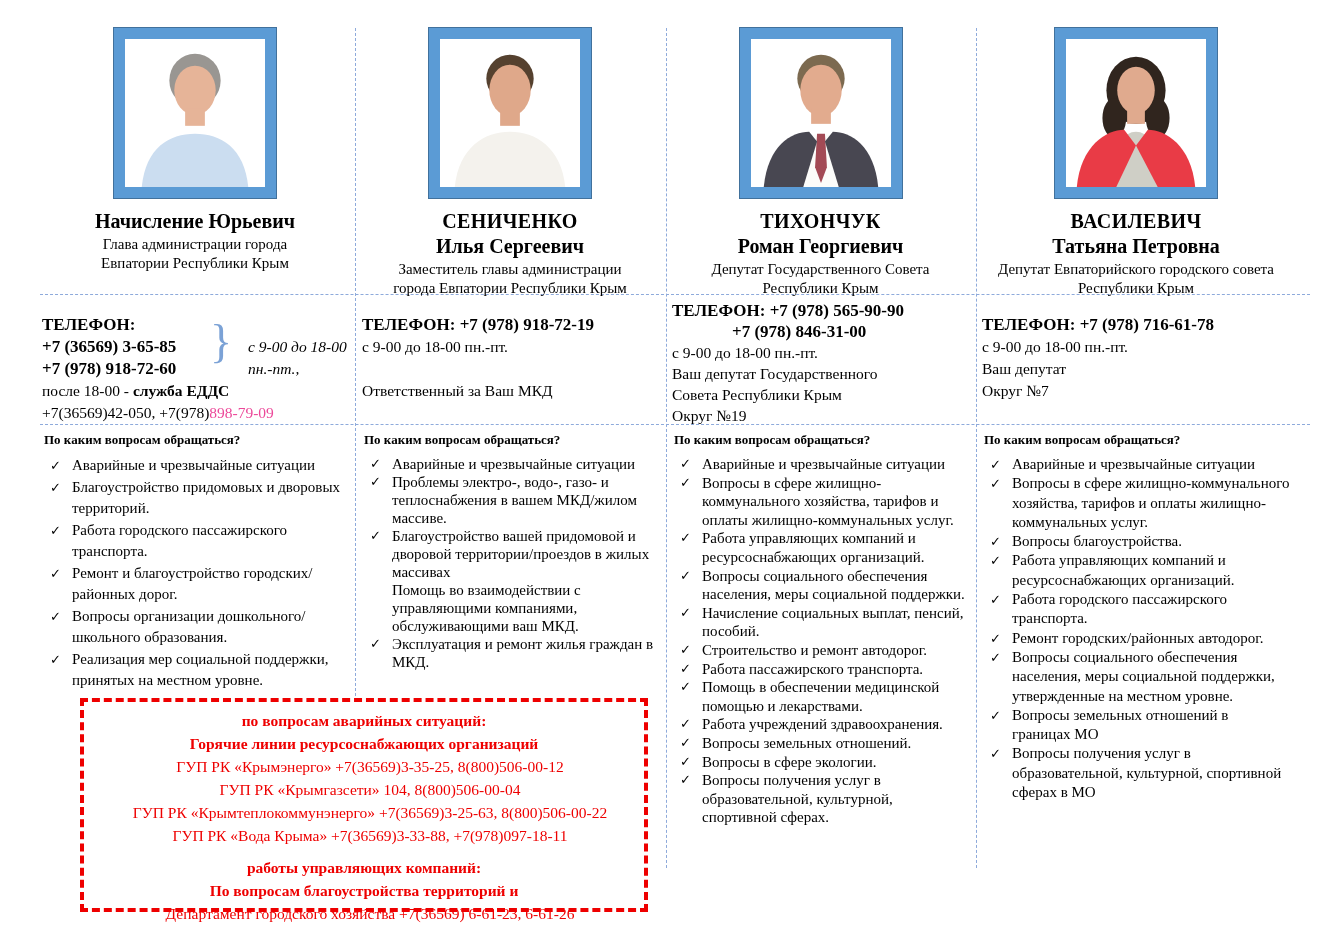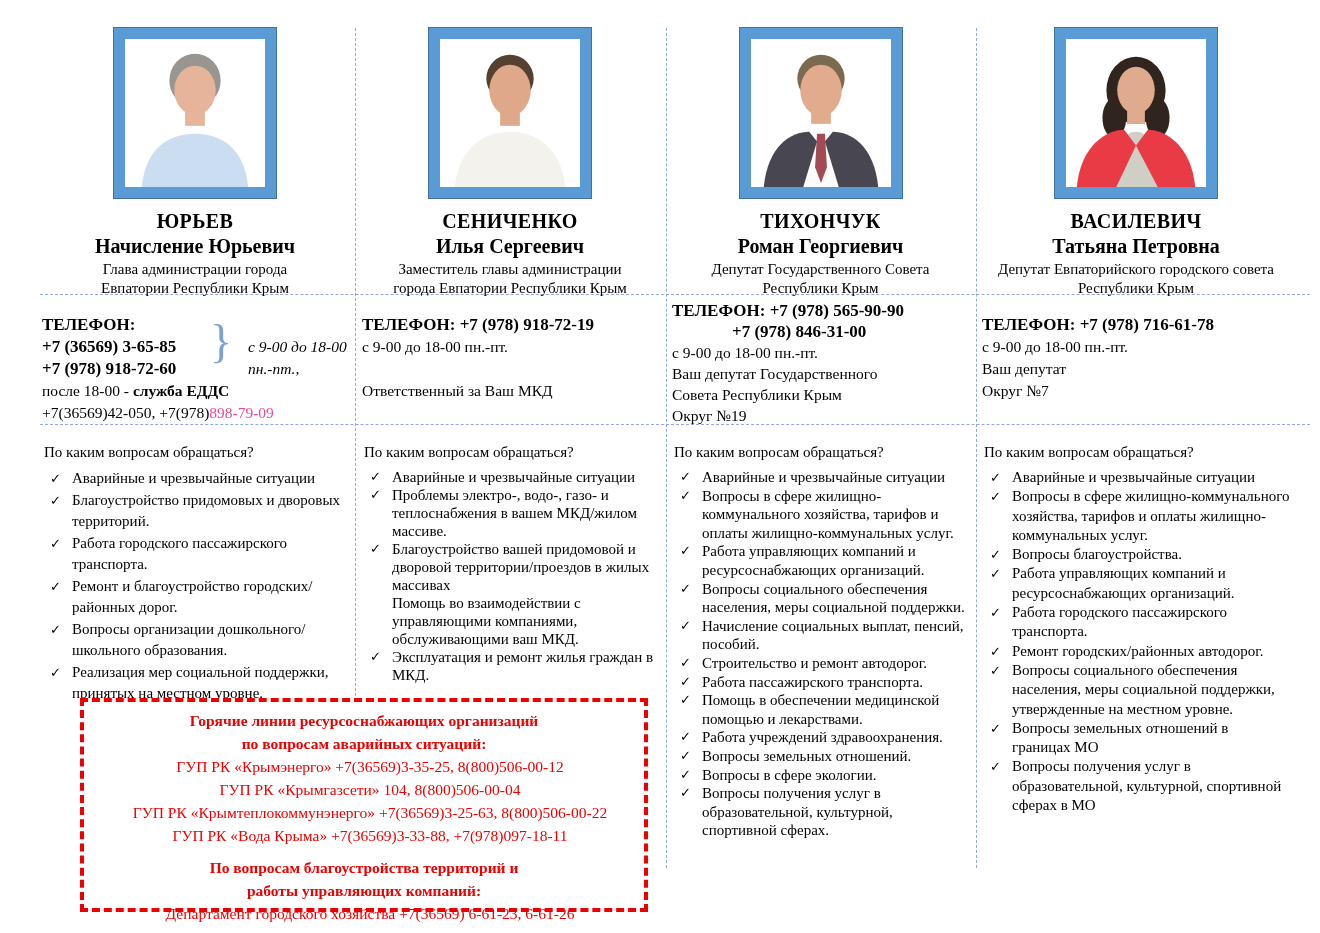--- a/index.html
+++ b/index.html
@@ -41,21 +41,21 @@
   .pb{font-weight:bold;font-size:17px;}
   .p-grid{display:grid;grid-template-columns:178px 1fr;}
   .p-grid .hrs{padding-left:28px;font-style:italic;}
   .brace{position:absolute;left:168px;top:26px;font-size:46px;line-height:44px;color:#7BA2D6;font-weight:normal;}
   .light-num{color:#ec4899;}
   .num2-indent{margin-left:60px;}
   .note-gap{margin-top:22px;}
   #col3 .phone-note{max-width:250px;}
 
   .q-row{box-sizing:border-box;padding-top:8px;}
-  .q-header{font-weight:normal;font-size:15px;margin:12px 0 7px 2px;}
+  .q-header{font-weight:bold;font-size:13px;margin:0 0 7px 2px;}
   .q-item{display:flex;font-size:15px;}
   .q-mark{width:30px;flex:0 0 30px;padding-left:8px;box-sizing:border-box;font-family:"DejaVu Sans",sans-serif;font-size:13px;}
   .q-text{flex:1;}
   #col1 .q-item{line-height:21.5px;}
   #col2 .q-item{line-height:18px;}
   #col3 .q-item{line-height:18.6px;}
   #col4 .q-item{line-height:19.3px;}
 
   
   #hotline{position:absolute;left:80px;top:698px;width:568px;height:214px;box-sizing:border-box;
@@ -92,21 +92,20 @@
             <rect width="140" height="150" fill="#fff"></rect>
             <ellipse class="hair" cx="70" cy="42" rx="26" ry="27"></ellipse>
             <ellipse class="skin" cx="70" cy="52" rx="21" ry="25"></ellipse>
             <rect class="skin" x="60" y="70" width="20" height="18"></rect>
             <path class="shirt" d="M16,150 C20,110 44,96 70,96 C96,96 120,110 124,150 Z"></path>
           </svg>
         </div>
       </div>
     </div>
     <div class="name-row">
-      <div class="surname">ЮРЬЕВ</div>
       <div class="given">Начисление Юрьевич</div>
       <div class="person-title">Глава администрации города Евпатории Республики Крым</div>
     </div>
     <div class="phone-row">
       <div class="pb">ТЕЛЕФОН:</div>
       <div class="p-grid">
         <span class="pb">+7 (36569) 3-65-85</span>
         <span class="hrs">с 9-00 до 18-00</span>
         <span class="pb">+7 (978) 918-72-60</span>
         <span class="hrs">пн.-пт.,</span>
@@ -379,31 +378,31 @@
 
           <div class="q-item">
             <span class="q-mark">✓</span>
             <span class="q-text">Вопросы получения услуг в образовательной, культурной, спортивной сферах в МО</span>
           </div>
         </div>
     </div>
   </div>
 
   <div id="hotline">
+    <div class="hb-title">по вопросам аварийных ситуаций:</div>
     <div class="hb-title">Горячие линии ресурсоснабжающих  организаций</div>
-    <div class="hb-title">по вопросам аварийных ситуаций:</div>
     <div>
 
         <div class="hb-line">ГУП РК «Крымэнерго»  +7(36569)3-35-25,  8(800)506-00-12</div>
 
         <div class="hb-line">ГУП РК «Крымгазсети»  104,  8(800)506-00-04</div>
 
         <div class="hb-line">ГУП РК «Крымтеплокоммунэнерго»  +7(36569)3-25-63,  8(800)506-00-22</div>
 
         <div class="hb-line">ГУП РК «Вода Крыма»  +7(36569)3-33-88,   +7(978)097-18-11</div>
       </div>
     <div class="hb-gap"></div>
+    <div class="hb-title">работы управляющих компаний:</div>
     <div class="hb-title">По вопросам благоустройства территорий и</div>
-    <div class="hb-title">работы управляющих компаний:</div>
     <div class="hb-line">Департамент городского хозяйства   +7(36569) 6-61-23, 6-61-26</div>
   </div>
 
 </div>
 
 </body></html>

